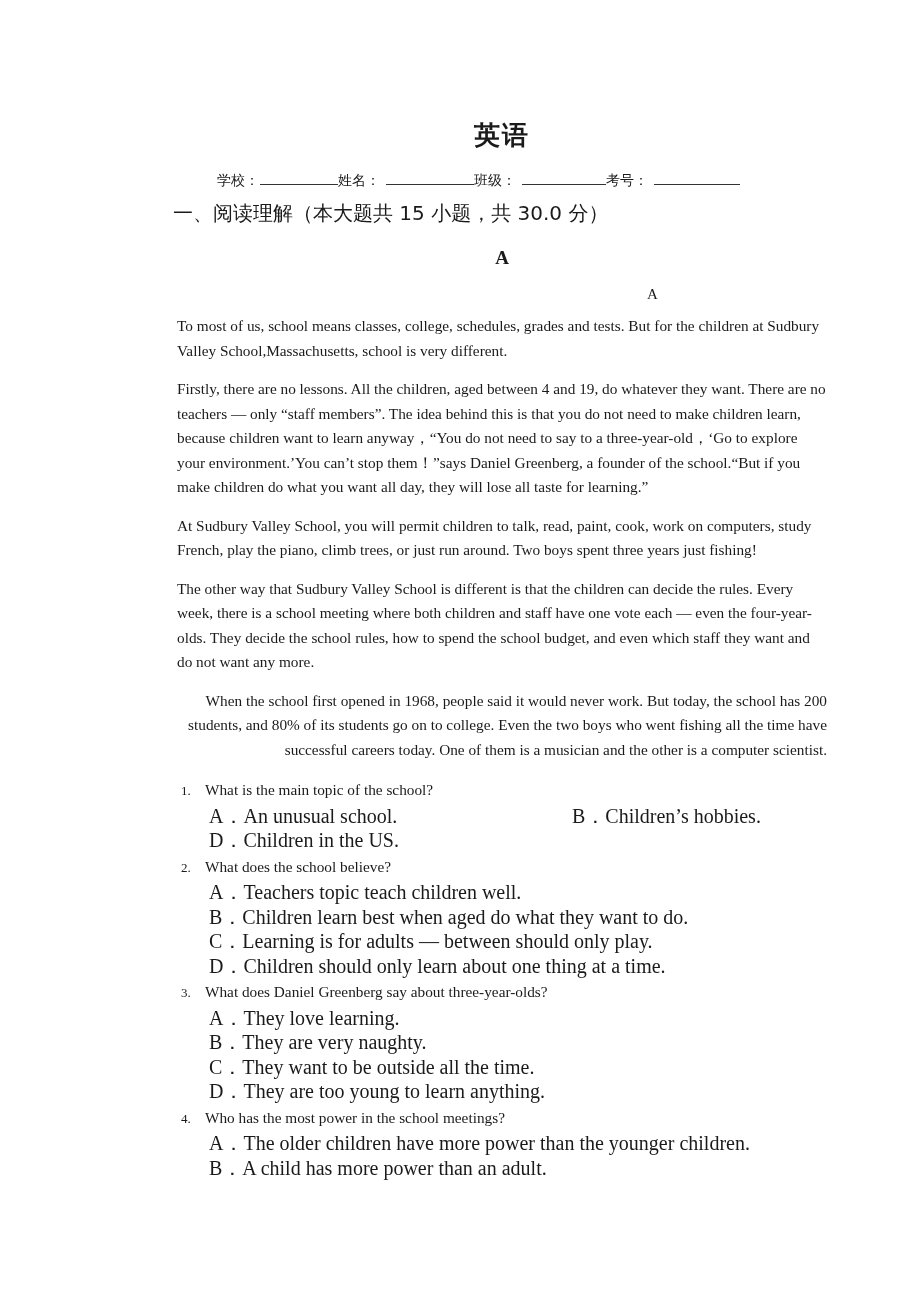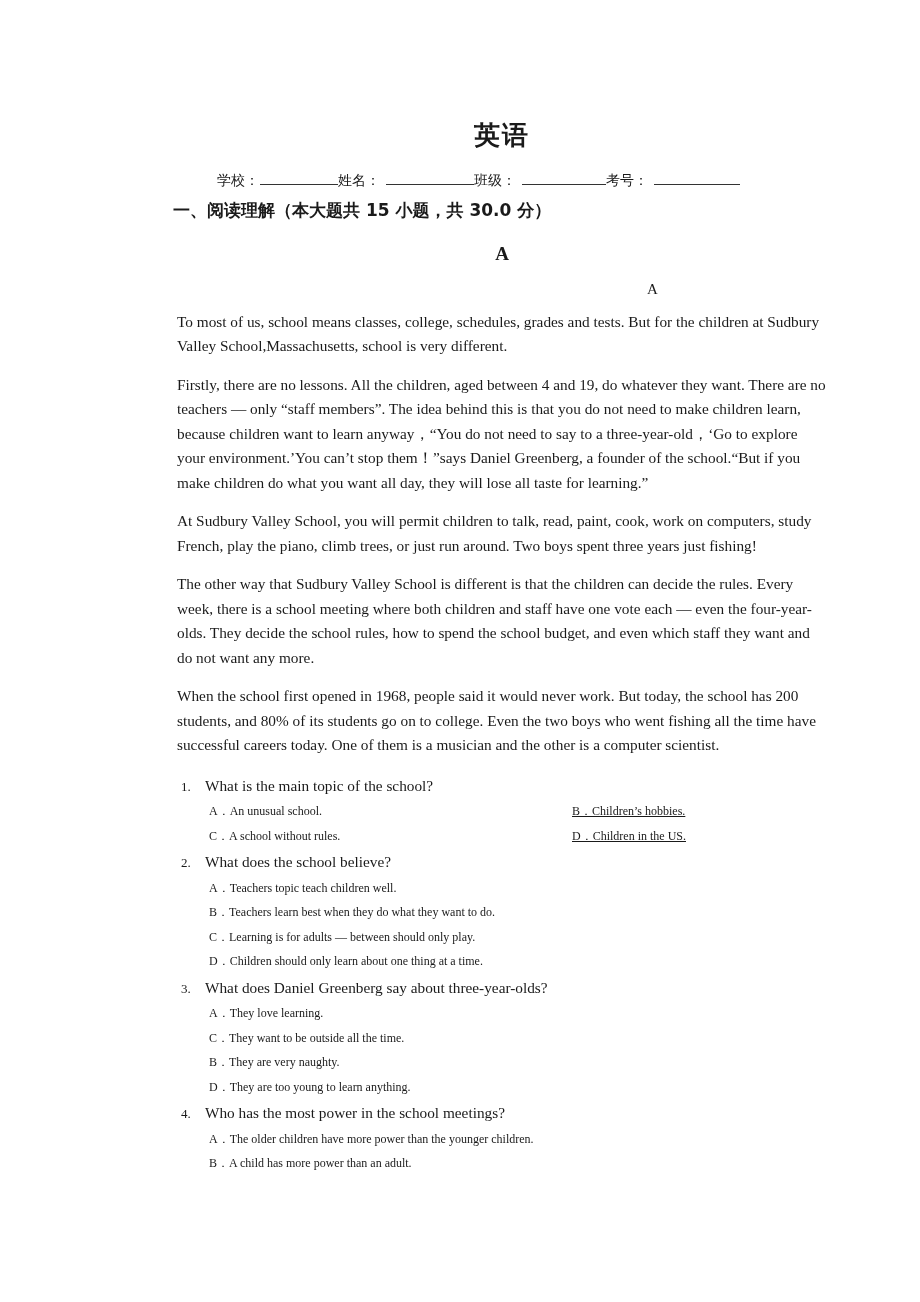--- a/index.html
+++ b/index.html
@@ -65,22 +65,22 @@
   }
   .blank-1 { width: 78px; }
   .blank-2 { width: 88px; margin-left: 6px; }
   .blank-3 { width: 84px; margin-left: 6px; }
   .blank-4 { width: 86px; margin-left: 6px; }
 
   
   .section-heading {
     margin-top: 8px;
     margin-left: -4px;
-    font-size: 17px;
-    font-weight: bold;
+    font-size: 20px;
+    font-weight: normal;
     font-family: "DejaVu Sans", "Liberation Sans", sans-serif;
     line-height: 1.5;
   }
 
   
   .passage-letter {
     text-align: center;
     font-size: 19px;
     font-weight: bold;
     margin-top: 18px;
@@ -96,21 +96,21 @@
   
   .passage {
     margin-top: 10px;
   }
   .para {
     font-size: 15.3px;
     line-height: 24.5px;
     margin: 0 0 14px 0;
     text-align: left;
   }
-  .para:last-child { margin-bottom: 0; }
+  .para:last-child { margin-bottom: 0; text-align: right; }
 
   
   .questions {
     margin-top: 16px;
   }
   .question {
     margin-bottom: 2px;
   }
   .q-stem {
     display: flex;
@@ -126,37 +126,36 @@
     padding-left: 4px;
     box-sizing: border-box;
   }
   .q-text {
     flex: 1 1 auto;
   }
   .opts-stacked {
     padding-left: 32px;
   }
   .opt {
-    font-size: 12px;
+    font-size: 20px;
     line-height: 24.5px;
   }
   .opts-grid {
     padding-left: 32px;
   }
   .opts-row {
     display: flex;
     font-size: 15.3px;
     line-height: 24.5px;
   }
   .opts-col-a {
     flex: 0 0 363px;
   }
   .opts-col-b {
     flex: 1 1 auto;
-    text-decoration: underline;
   }
 </style>
 </head>
 <body>
 
 <div class="page">
   <div class="content">
 
     <div class="doc-title">英语</div>
 
@@ -198,48 +197,47 @@
         <div class="q-stem">
           <span class="q-num">1.</span>
           <span class="q-text">What is the main topic of the school?</span>
         </div>
         <div class="opts-grid">
           <div class="opts-row">
             <span class="opt opts-col-a">A．An unusual school.</span>
             <span class="opt opts-col-b">B．Children’s hobbies.</span>
           </div>
           <div class="opts-row">
-            <span class="opt opts-col-a">C．A school without rules.</span>
             <span class="opt opts-col-b">D．Children in the US.</span>
           </div>
         </div>
       </div>
 
       <div class="question">
         <div class="q-stem">
           <span class="q-num">2.</span>
           <span class="q-text">What does the school believe?</span>
         </div>
         <div class="opts-stacked">
           <div class="opt">A．Teachers topic teach children well.</div>
-          <div class="opt">B．Teachers learn best when they do what they want to do.</div>
+          <div class="opt">B．Children learn best when aged do what they want to do.</div>
           <div class="opt">C．Learning is for adults — between should only play.</div>
           <div class="opt">D．Children should only learn about one thing at a time.</div>
         </div>
       </div>
 
       <div class="question">
         <div class="q-stem">
           <span class="q-num">3.</span>
           <span class="q-text">What does Daniel Greenberg say about three-year-olds?</span>
         </div>
         <div class="opts-stacked">
           <div class="opt">A．They love learning.</div>
+          <div class="opt">B．They are very naughty.</div>
           <div class="opt">C．They want to be outside all the time.</div>
-          <div class="opt">B．They are very naughty.</div>
           <div class="opt">D．They are too young to learn anything.</div>
         </div>
       </div>
 
       <div class="question">
         <div class="q-stem">
           <span class="q-num">4.</span>
           <span class="q-text">Who has the most power in the school meetings?</span>
         </div>
         <div class="opts-stacked">

